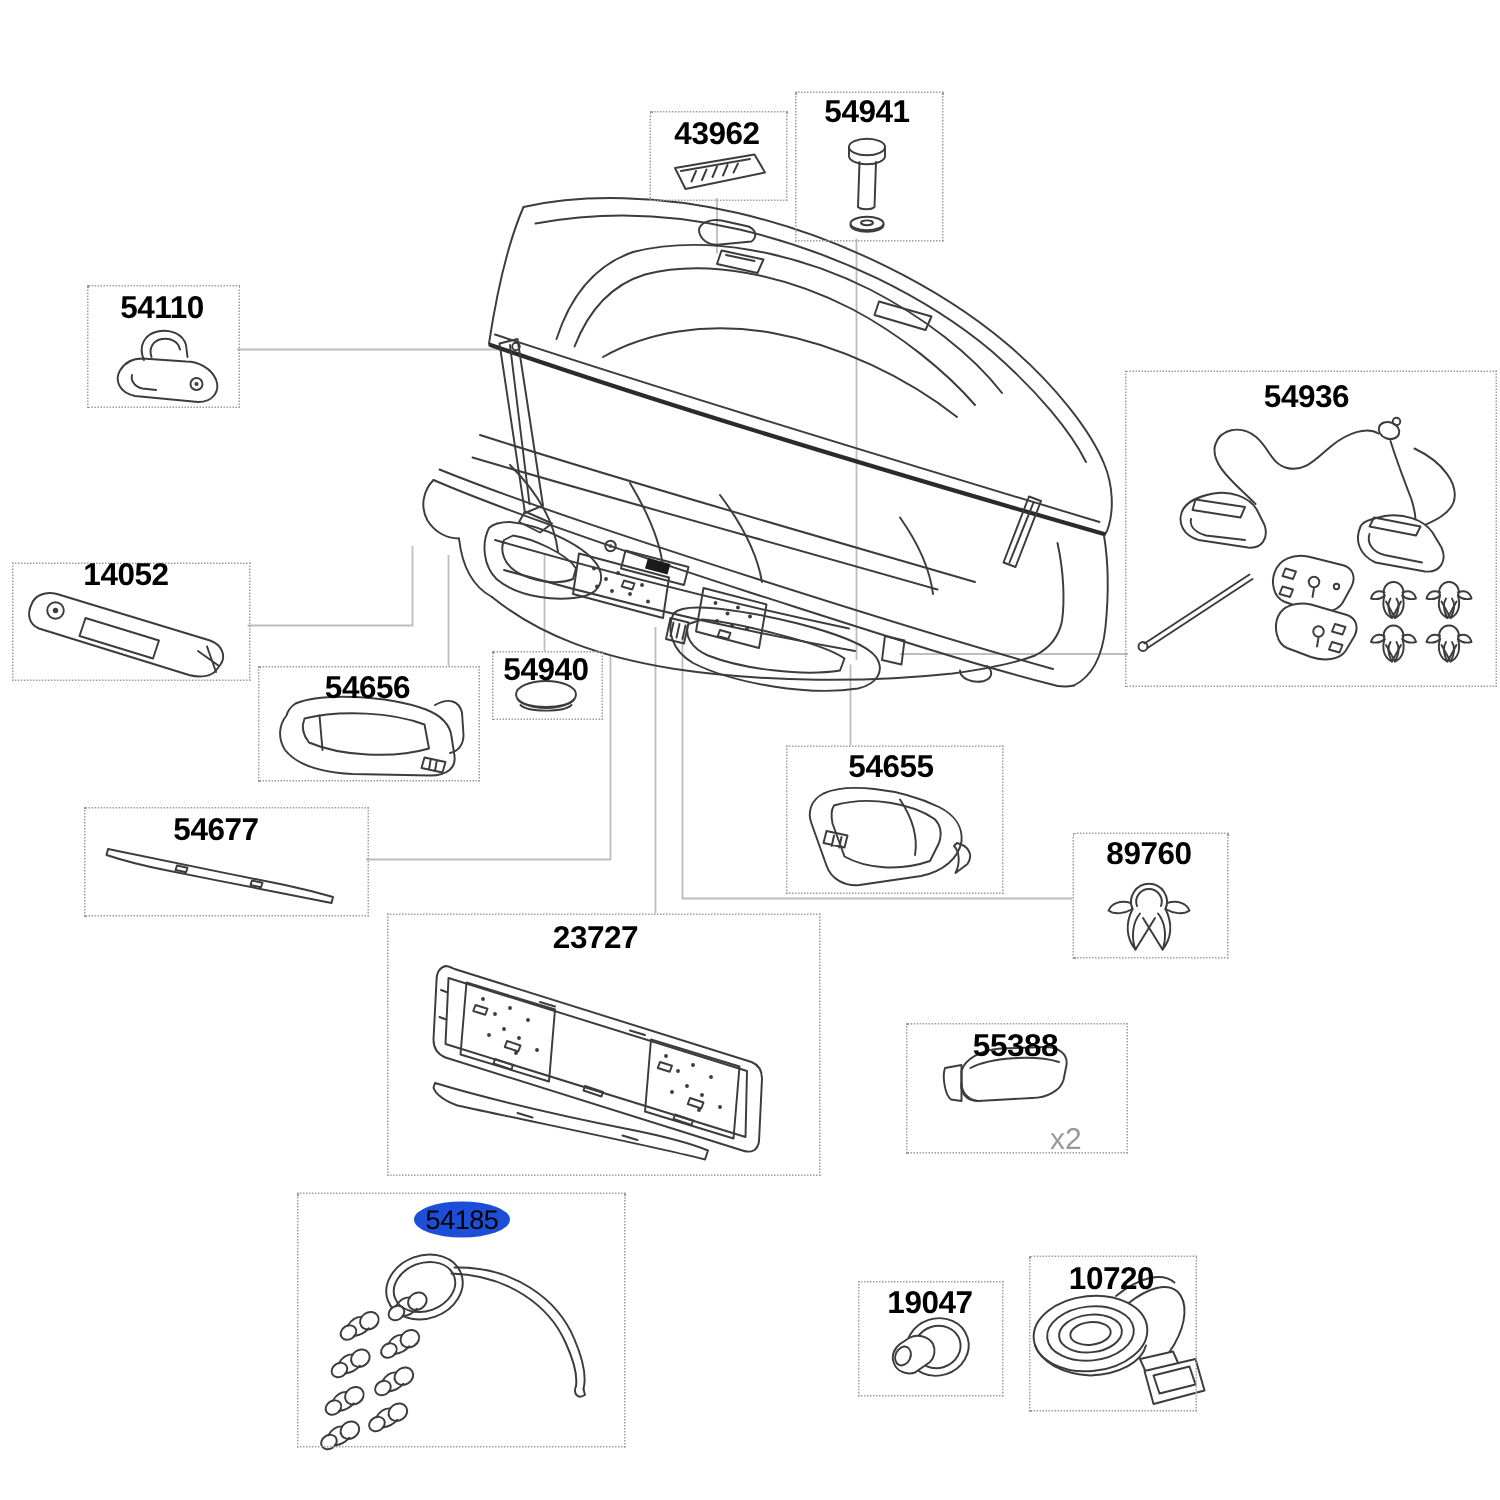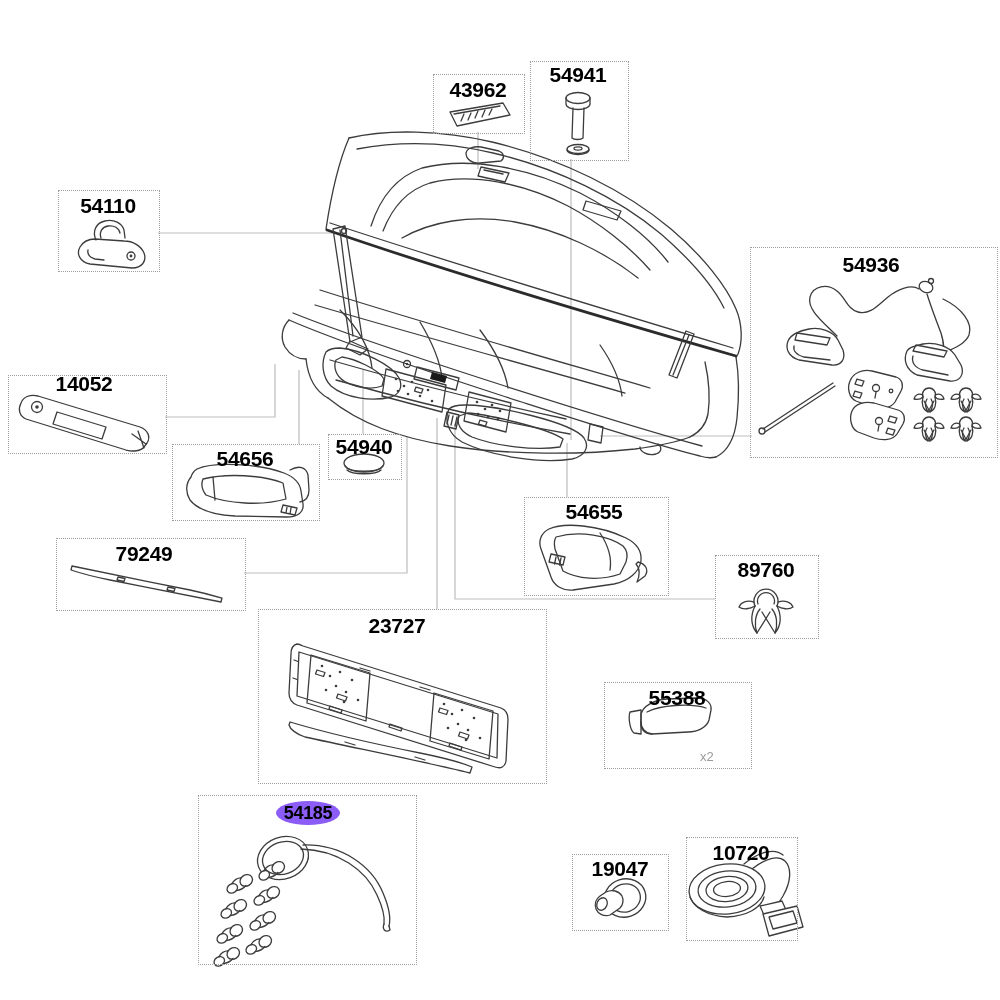--- a/index.html
+++ b/index.html
@@ -16,26 +16,26 @@
   .dot{fill:#3c3c3c;stroke:none;}
   .dark{fill:#1a1a1a;stroke:none;}
   .part-box{
     position:absolute;border:1px dotted #9e9e9e;background:transparent;z-index:2;
   }
   .part-label{
     position:absolute;z-index:3;transform:translateX(-50%);
     font-weight:700;font-size:21px;color:#000;letter-spacing:-0.3px;white-space:nowrap;
   }
   .qty-note{
-    position:absolute;z-index:3;font-size:13px;color:#9a9a9a;font-weight:400;
+    position:absolute;z-index:3;font-size:20px;color:#9a9a9a;font-weight:400;
   }
   .highlight-badge{
     position:absolute;z-index:3;left:276px;top:801px;width:64px;height:24px;
-    background:#8b5cf6;border-radius:50%;display:flex;align-items:center;justify-content:center;
-    font-weight:700;font-size:18px;color:#000;letter-spacing:-0.3px;
+    background:#1d4ed8;border-radius:50%;display:flex;align-items:center;justify-content:center;
+    font-weight:400;font-size:18px;color:#000;letter-spacing:-0.3px;
   }
 </style>
 </head>
 <body>
 
 <svg class="art" viewBox="0 0 1000 1000">
   <defs>
     <g id="clip-icon">
       <path class="ln" d="M-6,1 A6.5,6.5 0 1 1 6,1"></path>
       <path class="ln" d="M-6,1 C-8,8 -6,14 -1,16 C-4,11 -4,6 -2,3"></path>
@@ -327,21 +327,21 @@
 <div class="part-box" style="left:8px;top:375px;width:157px;height:77px"></div>
 <div class="part-label" style="left:84px;top:372px">14052</div>
 
 <div class="part-box" style="left:172px;top:444px;width:146px;height:75px"></div>
 <div class="part-label" style="left:245px;top:447px">54656</div>
 
 <div class="part-box" style="left:328px;top:434px;width:72px;height:44px"></div>
 <div class="part-label" style="left:364px;top:435px">54940</div>
 
 <div class="part-box" style="left:56px;top:538px;width:188px;height:71px"></div>
-<div class="part-label" style="left:144px;top:542px">79249</div>
+<div class="part-label" style="left:144px;top:542px">54677</div>
 
 <div class="part-box" style="left:524px;top:497px;width:143px;height:97px"></div>
 <div class="part-label" style="left:594px;top:500px">54655</div>
 
 <div class="part-box" style="left:715px;top:555px;width:102px;height:82px"></div>
 <div class="part-label" style="left:766px;top:558px">89760</div>
 
 <div class="part-box" style="left:258px;top:609px;width:287px;height:173px"></div>
 <div class="part-label" style="left:397px;top:614px">23727</div>
 

